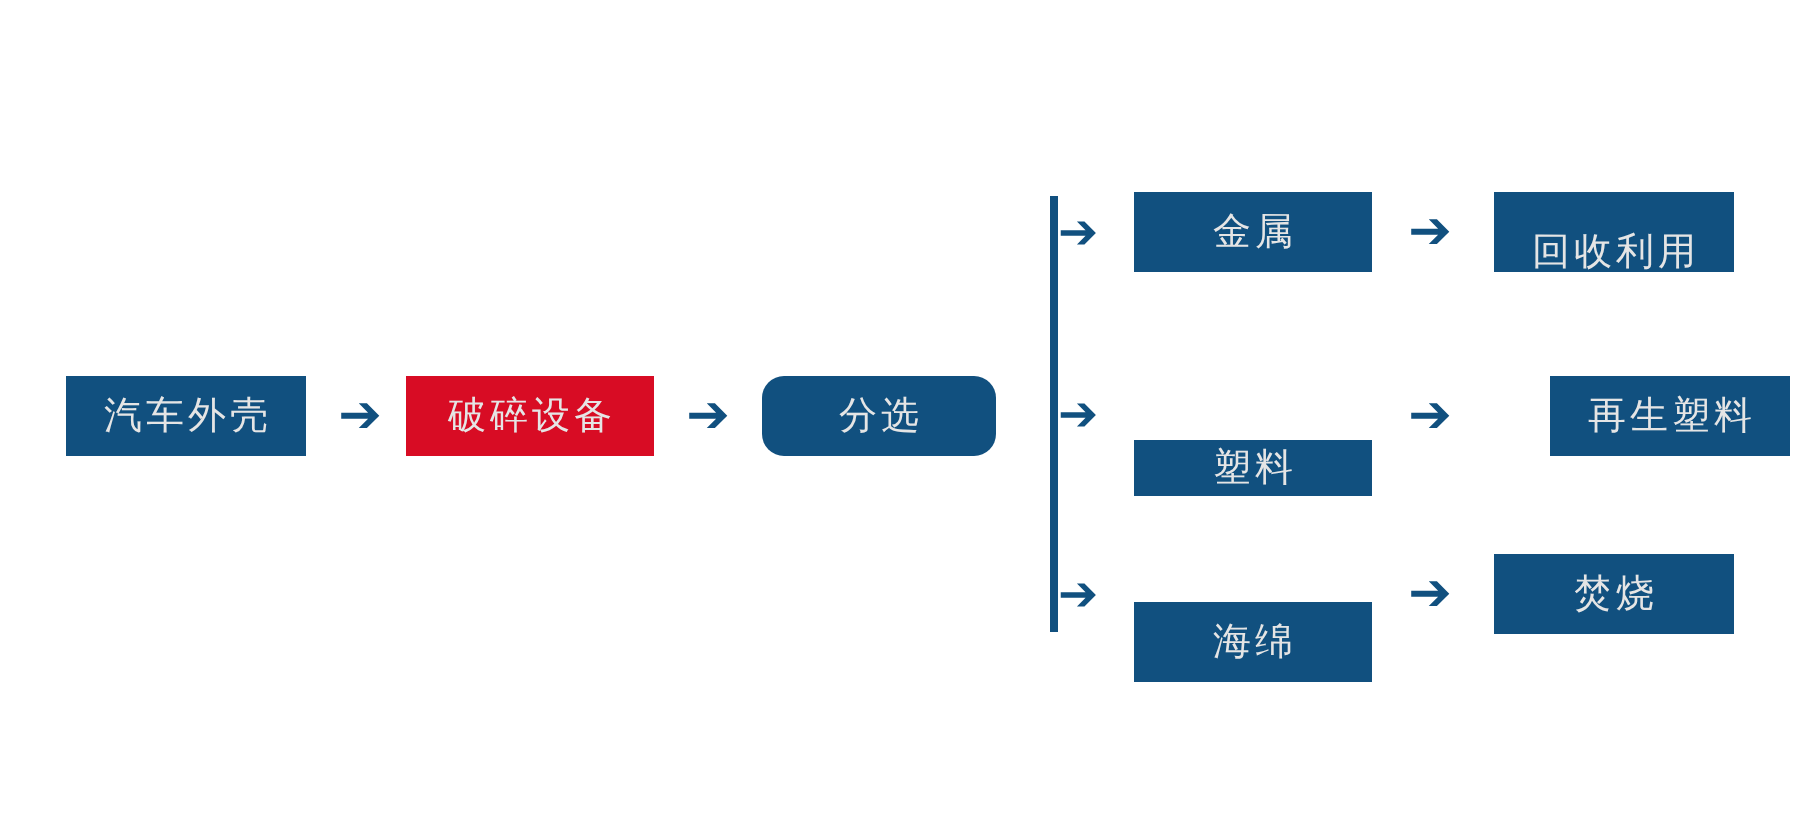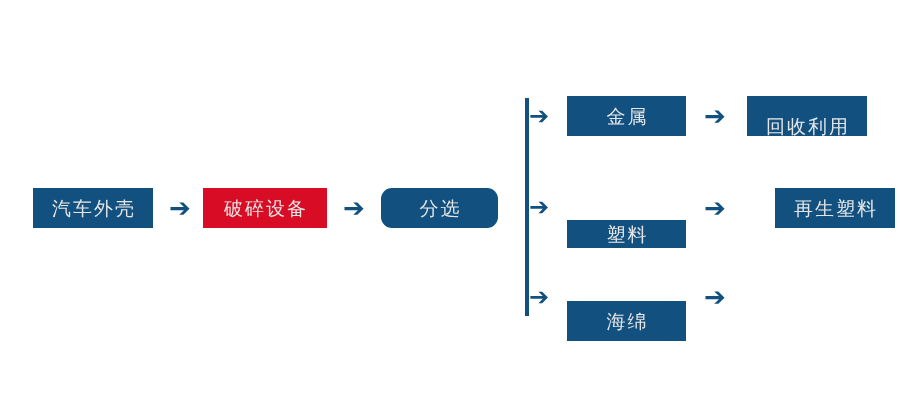--- a/index.html
+++ b/index.html
@@ -108,14 +108,17 @@
   </div>
 
   <div class="branch-arrow" style="left:529px; top:281px; width:34px; height:32px;">➔</div>
 
   <div class="node blue" style="left:567px; top:277px; width:119px; height:40px;margin-top:24px;">
     <span>海绵</span>
   </div>
 
   <div class="arrow" style="left:698px; top:281px; width:34px; height:32px;">➔</div>
 
+  <div class="node blue" style="left:747px; top:277px; width:120px; height:40px;">
+    <span>焚烧</span>
+  </div>
 
 </div>
 
 </body></html>

